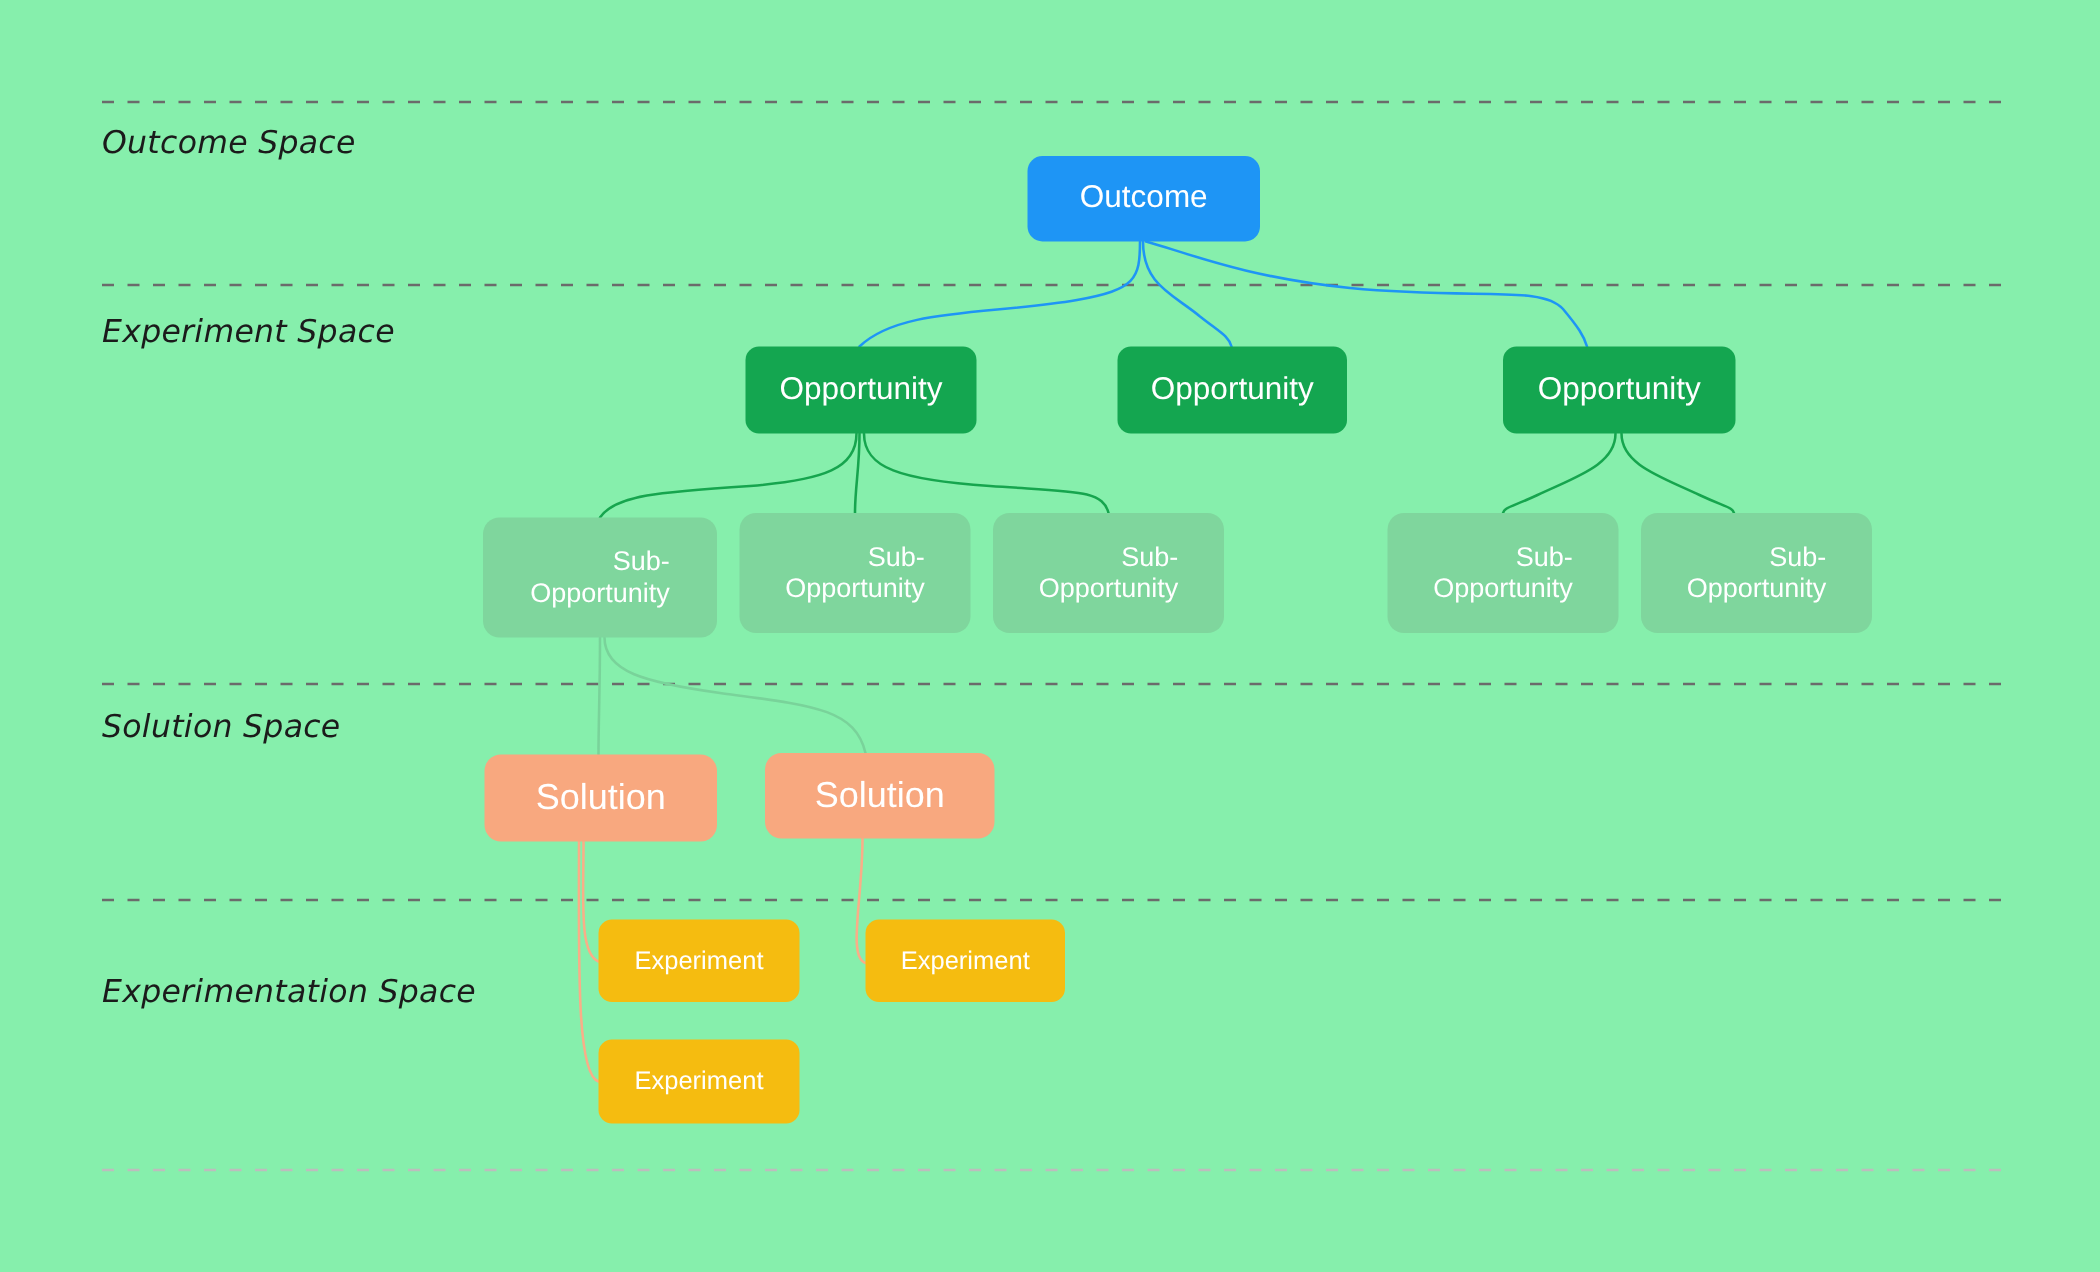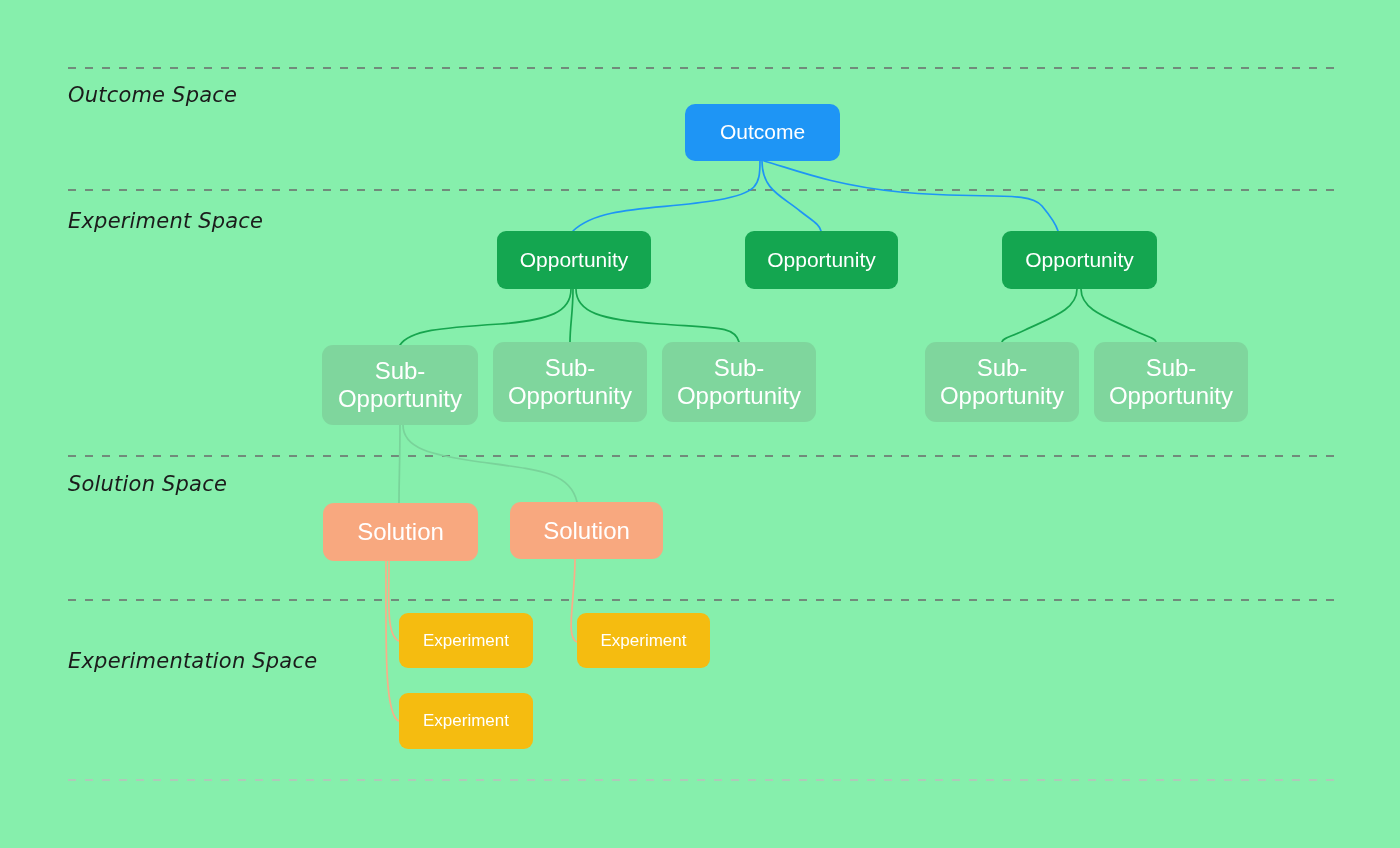--- a/index.html
+++ b/index.html
@@ -33,32 +33,32 @@
     font-size: 21px;
     color: #1b1b1b;
     letter-spacing: 0.2px;
     white-space: nowrap;
   }
   .node {
     position: absolute;
     display: flex;
     align-items: center;
     justify-content: center;
-    text-align: center;
+    text-align: right;
     color: #ffffff;
     font-family: "Liberation Sans", sans-serif;
     font-weight: 400;
     line-height: 1.16;
     box-sizing: border-box;
     border-radius: 9px;
     padding: 2px 6px;
   }
   .node-outcome   { background: #1E95F5; font-size: 21px; border-radius: 10px; }
   .node-opp       { background: #14A650; font-size: 21px; border-radius: 9px; }
-  .node-subopp    { background: #7FD69D; font-size: 24px; border-radius: 11px; }
+  .node-subopp    { background: #7FD69D; font-size: 18px; border-radius: 11px; }
   .node-solution  { background: #F8A87F; font-size: 24px; border-radius: 11px; }
   .node-experiment{ background: #F5BC10; font-size: 17px; border-radius: 9px; }
 </style>
 </head>
 <body>
 
 <div id="canvas">
 
   <svg id="wires" viewBox="0 0 1400 848" width="1400" height="848" xmlns="http://www.w3.org/2000/svg">
       <line x1="68" x2="1334" y1="68" y2="68" stroke="#6b6b6b" stroke-width="1.6" stroke-dasharray="8 9"></line>

